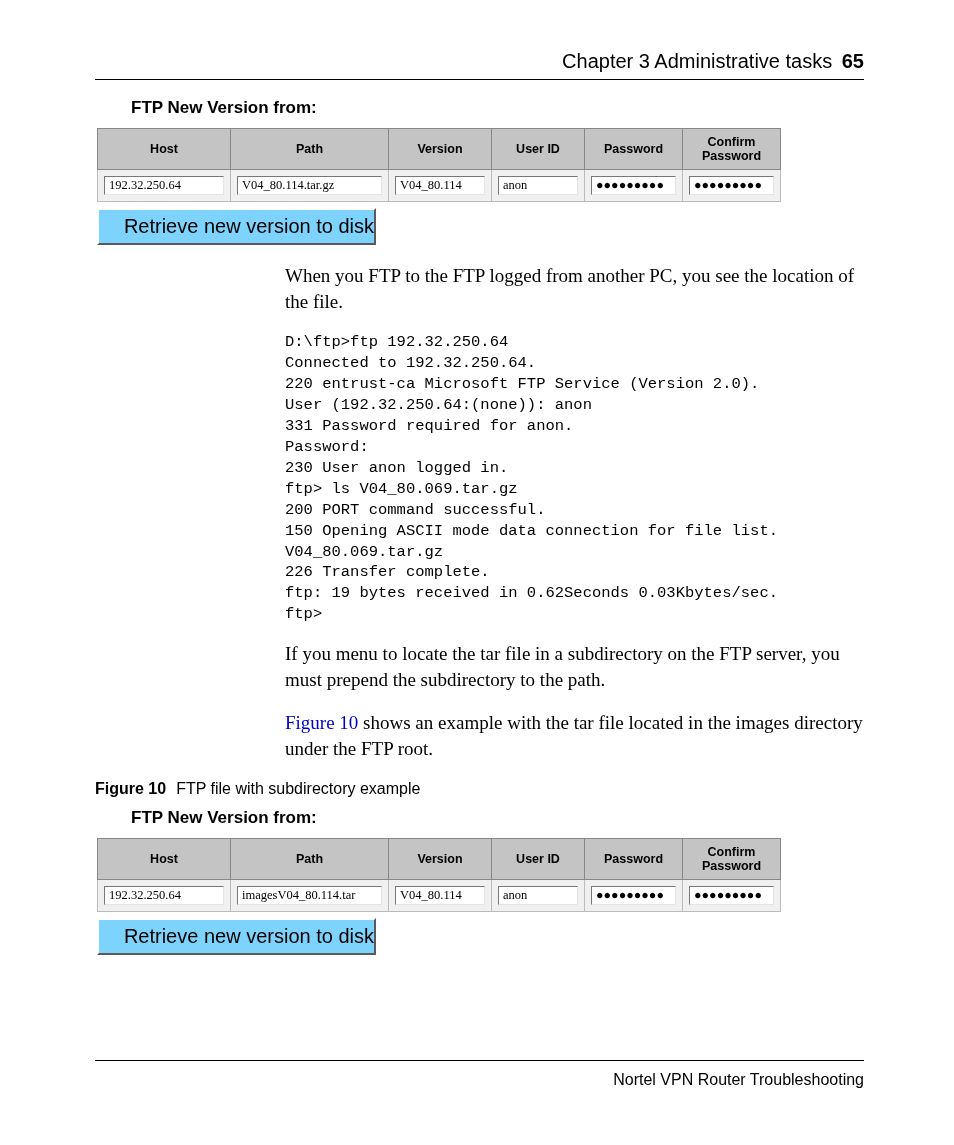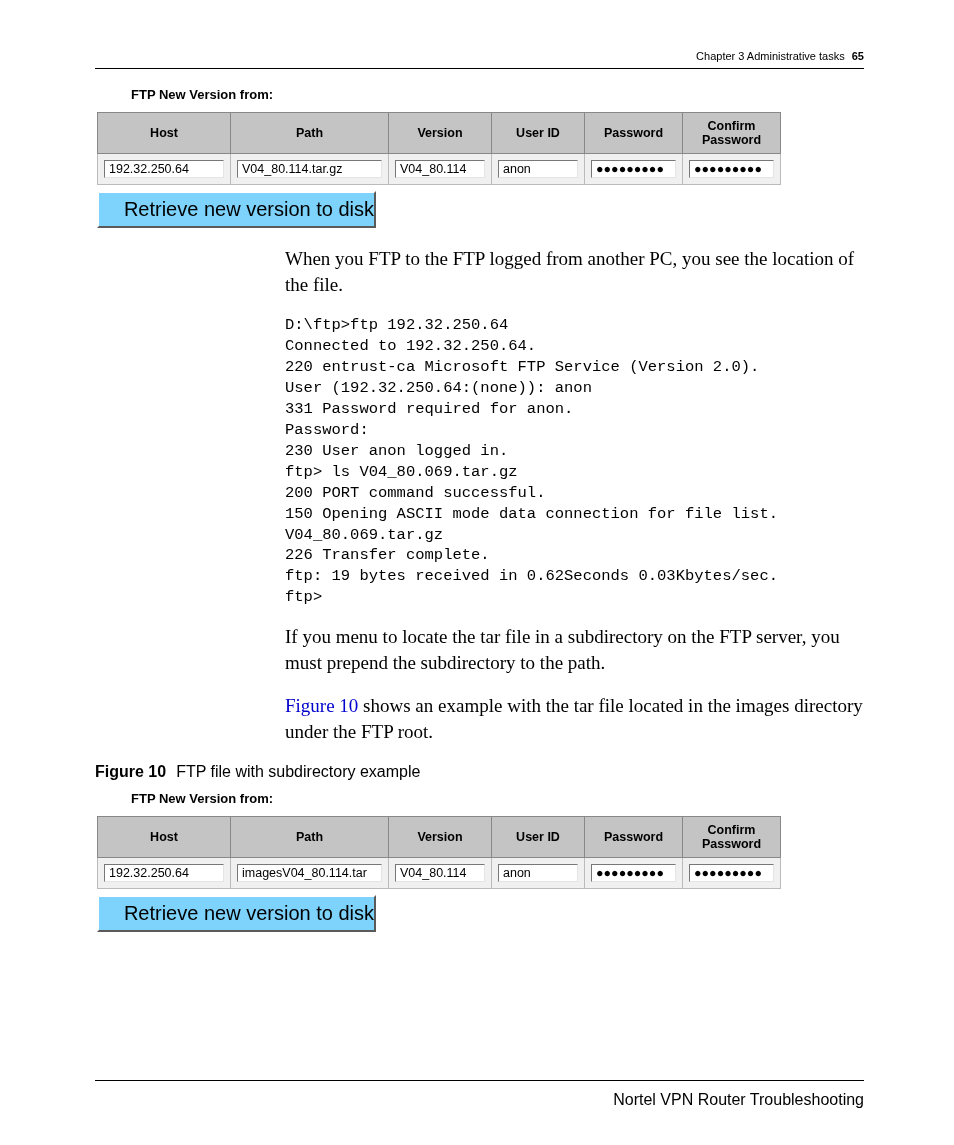--- a/index.html
+++ b/index.html
@@ -16,41 +16,41 @@
     box-sizing: border-box;
     padding: 50px 90px 40px 95px;
   }
   .header-line {
     border-bottom: 1.2px solid #000;
     margin-top: 6px;
     margin-bottom: 18px;
   }
   .chapter-head {
     font-family: Arial, Helvetica, sans-serif;
-    font-size: 11px;
+    font-size: 20px;
     text-align: right;
   }
   .chapter-head .pnum { font-weight: 700; margin-left: 4px; }
   .body-para {
     font-size: 19px;
     line-height: 1.35;
     margin: 0 0 18px 0;
   }
   .indent { margin-left: 190px; }
   .xref { color: #0000cc; }
   .fig-caption {
     font-family: Arial, Helvetica, sans-serif;
     font-size: 16px;
     margin: 8px 0 10px 0;
   }
   .fig-caption .fignum { font-weight: 700; margin-right: 10px; }
   .ftp-title {
     font-family: Arial, Helvetica, sans-serif;
     font-weight: 700;
-    font-size: 13px;
+    font-size: 17px;
     margin: 4px 0 10px 8px;
     padding-left: 28px;
   }
   .ftp-table {
     border-collapse: collapse;
     width: 622px;
     margin-left: 2px;
     font-family: Arial, Helvetica, sans-serif;
     font-size: 12.5px;
   }
@@ -74,21 +74,21 @@
   .ftp-table th.c-pass { width: 95px; }
   .ftp-table th.c-conf { width: 110px; }
   .ftp-input {
     display: inline-block;
     background: #fff;
     border-top: 1px solid #777;
     border-left: 1px solid #777;
     border-right: 1px solid #e4e4e4;
     border-bottom: 1px solid #e4e4e4;
     padding: 1px 4px;
-    font-family: Liberation Sans, sans-serif;
+    font-family: Liberation Serif, serif;
     font-size: 12.5px;
     min-height: 16px;
     box-sizing: border-box;
   }
   .w-host{width:120px}.w-path{width:145px}.w-ver{width:90px}.w-user{width:80px}.w-pass{width:85px}.w-conf{width:85px}
   .retrieve-btn {
     display: inline-block;
     width: 275px;
     text-align: right;
     padding: 5px 0;
@@ -104,21 +104,21 @@
   .code-block {
     font-family: "Courier New", Courier, monospace;
     font-size: 15.5px;
     line-height: 1.35;
     white-space: pre;
     margin: 0 0 16px 190px;
   }
   .footer {
     position: absolute;
     left: 95px; right: 90px;
-    bottom: 36px;
+    bottom: 56px;
   }
   .footer-line { border-top: 1.2px solid #000; margin-bottom: 10px; }
   .footer-text {
     font-family: Arial, Helvetica, sans-serif;
     font-size: 16px;
     text-align: right;
   }
 </style>
 </head>
 <body>

